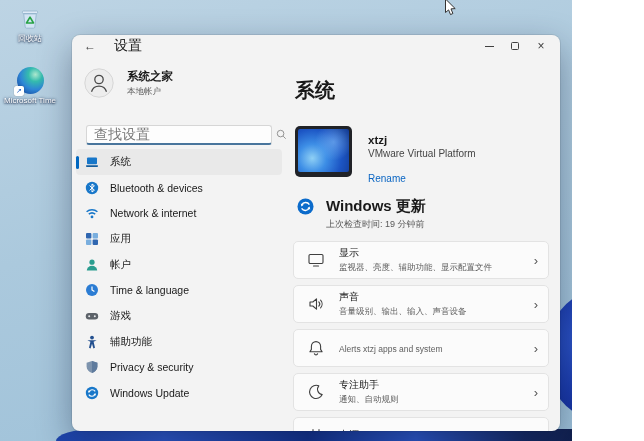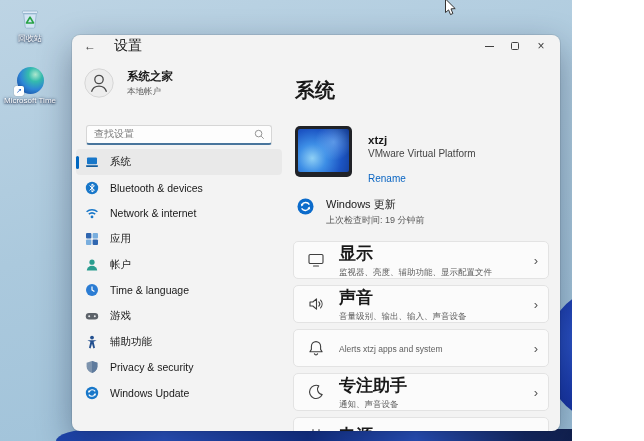--- a/index.html
+++ b/index.html
@@ -50,22 +50,22 @@
   .win-body { position:relative; height:374px; }
 
   
   .sidebar { position:absolute; left:0; top:0; width:213px; height:100%; }
   .account { position:absolute; left:12px; top:11px; display:flex; align-items:center; gap:13px; }
   .acc-name { font-size:11.5px; font-weight:bold; color:#191919; }
   .acc-type { font-size:8.5px; color:#5f5f5f; margin-top:2px; }
   .searchbox { position:absolute; left:14px; top:68px; width:186px; height:20px; background:#fdfdfd;
                border:1px solid #d6d6d6; border-bottom:2px solid #49759c; border-radius:3px;
                display:flex; align-items:center; }
-  .searchbox input { flex:1; border:none; outline:none; background:transparent; font-size:10px;
-                     color:#333; padding:0 4px 0 7px; font-family:Liberation Mono, monospace; }
+  .searchbox input { flex:1; border:none; outline:none; background:transparent; font-size:14px;
+                     color:#333; padding:0 4px 0 7px; font-family:Liberation Serif, serif; }
   .searchbox input::placeholder { color:#7a7a7a; }
   .search-ic { margin-right:6px; display:flex; }
   .nav { position:absolute; left:4px; top:92px; width:206px; }
   .nav-item { position:relative; height:25.7px; display:flex; align-items:center; gap:11px;
               padding-left:9px; border-radius:4px; cursor:default; }
   .nav-item.selected { background:#e9e9e9; }
   .nav-item.selected::before { content:""; position:absolute; left:0; top:6.5px; width:3px; height:13px;
                                border-radius:2px; background:#0067c0; }
   .nav-label { font-size:10.5px; color:#191919; white-space:nowrap; }
   .nav-ic { width:14px; height:14px; display:flex; flex-shrink:0; }
@@ -77,30 +77,30 @@
   .thumb { width:57px; height:51px; background:#202227; border-radius:5px; padding:3px 3px 5px; }
   .thumb-screen { width:100%; height:100%; border-radius:2px;
       background:radial-gradient(circle at 70% 30%, rgba(140,200,255,.55) 0%, rgba(140,200,255,0) 40%),
                  radial-gradient(circle at 28% 68%, #8fd0f5 0%, #3d8ee6 30%, #1c55c4 62%, #123c98 90%); }
   .dev-info { padding-top:8px; }
   .dev-name { font-size:11.5px; font-weight:bold; color:#191919; }
   .dev-model { font-size:10px; color:#454545; margin-top:2px; }
   .dev-rename { font-size:10px; color:#0b66c3; margin-top:14px; cursor:pointer; }
   .update-row { position:absolute; left:12px; top:140px; display:flex; gap:12px; align-items:flex-start; cursor:default; }
   .upd-ic { width:17px; height:17px; flex-shrink:0; margin-top:1px; }
-  .upd-title { font-size:11px; font-weight:normal; color:#191919; }
+  .upd-title { font-size:15px; font-weight:bold; color:#191919; }
   .upd-status { font-size:9px; color:#585858; margin-top:2px; }
 
   .cards { position:absolute; left:8px; top:184px; width:256px; }
   .card { height:38px; background:#fbfbfb; border:1px solid #e3e3e3; border-radius:5px;
           display:flex; align-items:center; padding:0 10px 0 13px; margin-bottom:6px; cursor:default; }
   .cicon { width:18px; height:18px; margin-right:14px; flex-shrink:0; display:flex; }
   .cicon svg { stroke:#3f3f3f; fill:none; stroke-width:1.1; stroke-linejoin:round; stroke-linecap:round; }
   .card-text { flex:1; min-width:0; }
-  .card-title { font-size:17px; font-weight:bold; color:#191919; }
+  .card-title { font-size:10px; font-weight:normal; color:#191919; }
   .card-sub { font-size:8.5px; color:#5e5e5e; margin-top:2px; white-space:nowrap; overflow:hidden; }
   .chev { font-size:13px; color:#555; }
 </style>
 </head>
 <body>
 
 <div class="screen">
 
   <div class="petal-right"></div>
   <div class="petal-corner"></div>
@@ -347,21 +347,21 @@
           </div>
 
           <div class="card">
             <span class="cicon">
                 <svg viewBox="0 0 18 18" width="18" height="18">
                   <path d="M11.8 2.8 a6.6 6.6 0 1 0 3.4 8.8 a5.4 5.4 0 0 1 -3.4 -8.8 Z"></path>
                 </svg>
               </span>
             <div class="card-text">
               <div class="card-title">专注助手</div>
-              <div class="card-sub">通知、声音设备</div>
+              <div class="card-sub">通知、自动规则</div>
             </div>
             <span class="chev">›</span>
           </div>
 
           <div class="card">
             <span class="cicon">
                 <svg viewBox="0 0 18 18" width="18" height="18">
                   <path d="M6 2.5 v4 M12 2.5 v4 M4.5 6.5 h9 v2 a4.5 4.5 0 0 1 -9 0 Z M9 13 v2.5"></path>
                 </svg>
               </span>

